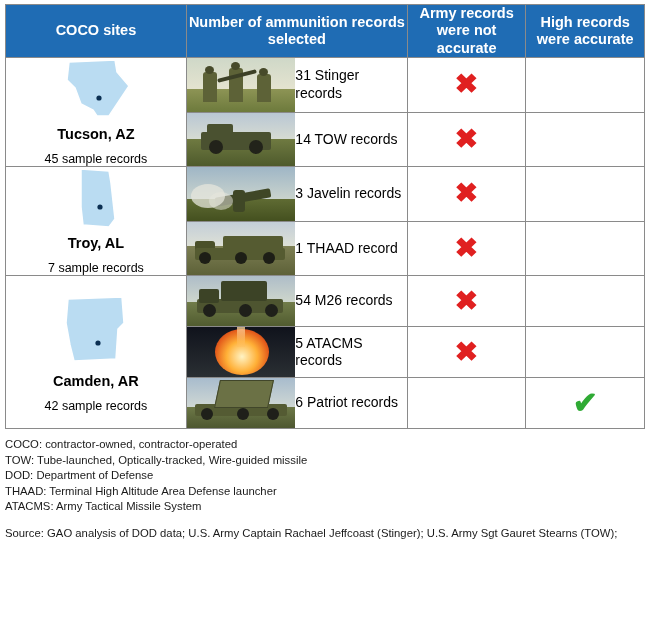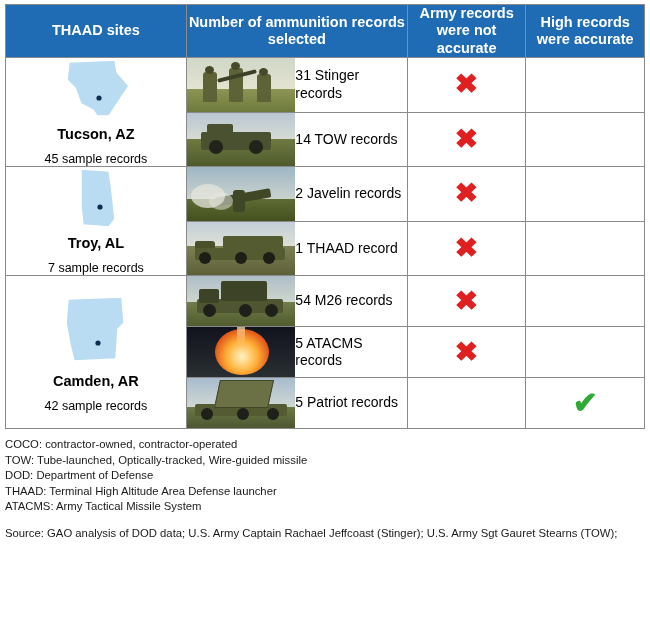--- a/index.html
+++ b/index.html
@@ -184,21 +184,21 @@
   <table class="matrix">
     <colgroup>
       <col style="width:180px">
         <col style="width:108px">
         <col style="width:112px">
         <col style="width:118px">
         <col style="width:118px">
     </colgroup>
     <thead>
       <tr>
-        <th class="col-site">THAAD sites</th>
+        <th class="col-site">COCO sites</th>
         <th class="col-num" colspan="2">Number of ammunition records selected</th>
         <th class="col-not">Army records were not accurate</th>
         <th class="col-acc">High records were accurate</th>
       </tr>
     </thead>
     <tbody>
 
       <tr>
         <td class="site" rowspan="2">
           <div class="state-wrap">
@@ -265,21 +265,21 @@
         <td class="photo">
           <div class="photo-inner p-javelin">
             <div class="sky"></div>
               <div class="ground"></div>
             <div class="shape launcher" style="left:28px;bottom:34%;width:56px;height:9px;transform:rotate(-10deg);"></div>
             <div class="shape smoke" style="left:4px;bottom:24%;width:34px;height:24px;"></div>
             <div class="shape smoke" style="left:22px;bottom:20%;width:24px;height:18px;opacity:.7;"></div>
             <div class="shape launcher" style="left:46px;bottom:16%;width:12px;height:22px;border-radius:3px;"></div>
           </div>
         </td>
-        <td class="label">2 Javelin records</td>
+        <td class="label">3 Javelin records</td>
         <td class="mark">
           <span class="xmark">✖</span>
         </td>
         <td class="mark">
           <span class="check"></span>
         </td>
       </tr>
       <tr>
         <td class="photo">
           <div class="photo-inner p-thaad">
@@ -354,21 +354,21 @@
           <div class="photo-inner p-patriot">
             <div class="sky"></div>
               <div class="ground"></div>
             <div class="shape body" style="left:8px;bottom:24%;width:92px;height:12px;"></div>
             <div class="shape panel" style="left:30px;bottom:calc(24% + 8px);width:52px;height:26px;transform:skewX(-12deg);"></div>
             <div class="shape wh" style="left:14px;bottom:16%;width:12px;height:12px;"></div>
             <div class="shape wh" style="left:50px;bottom:16%;width:12px;height:12px;"></div>
             <div class="shape wh" style="left:80px;bottom:16%;width:12px;height:12px;"></div>
           </div>
         </td>
-        <td class="label">5 Patriot records</td>
+        <td class="label">6 Patriot records</td>
         <td class="mark">
           <span class="xmark"></span>
         </td>
         <td class="mark">
           <span class="check">✔</span>
         </td>
       </tr>
 
     </tbody>
   </table>

